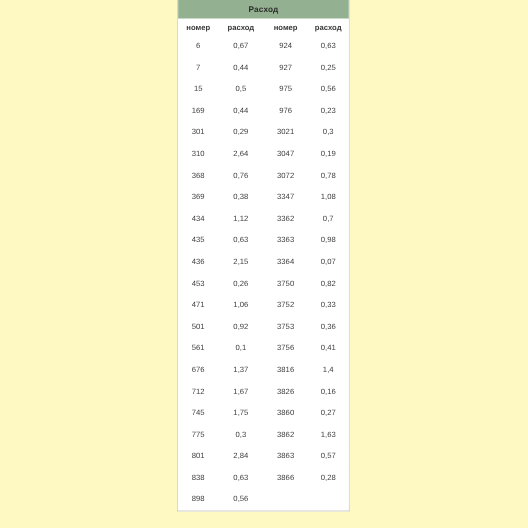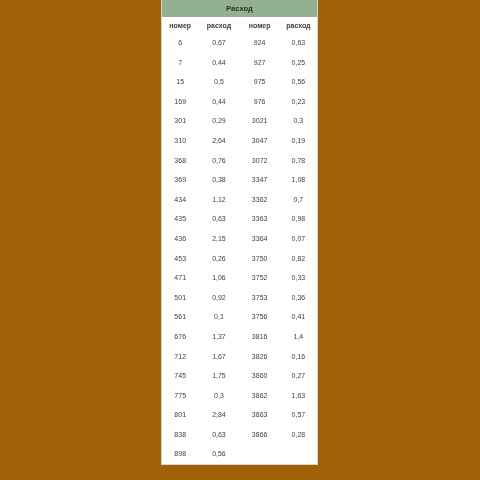--- a/index.html
+++ b/index.html
@@ -11,21 +11,21 @@
     width: 480px;
     height: 480px;
     background: #ffffff;
     font-family: "Liberation Sans", "DejaVu Sans", sans-serif;
     overflow: hidden;
   }
   #page {
     position: relative;
     width: 480px;
     height: 480px;
-    background: #a16207;
+    background: #fef9c3;
   }
   #table-card {
     position: absolute;
     left: 161px;
     top: 0px;
     width: 157px;
     background: #ffffff;
     border-left: 1px solid #d4d4d4;
     border-right: 1px solid #d4d4d4;
     border-bottom: 1px solid #d4d4d4;

